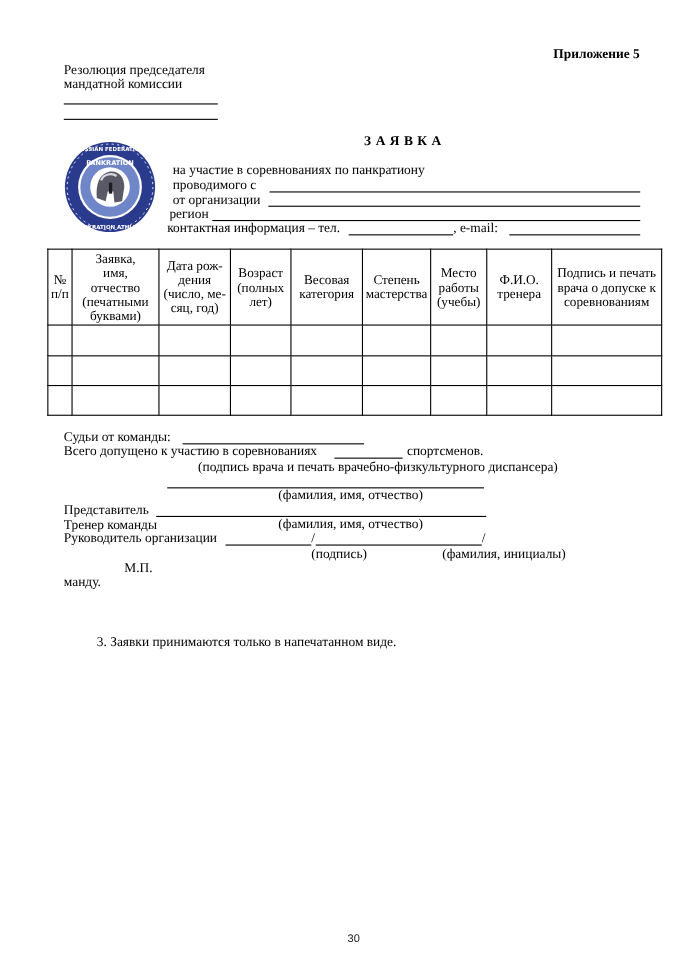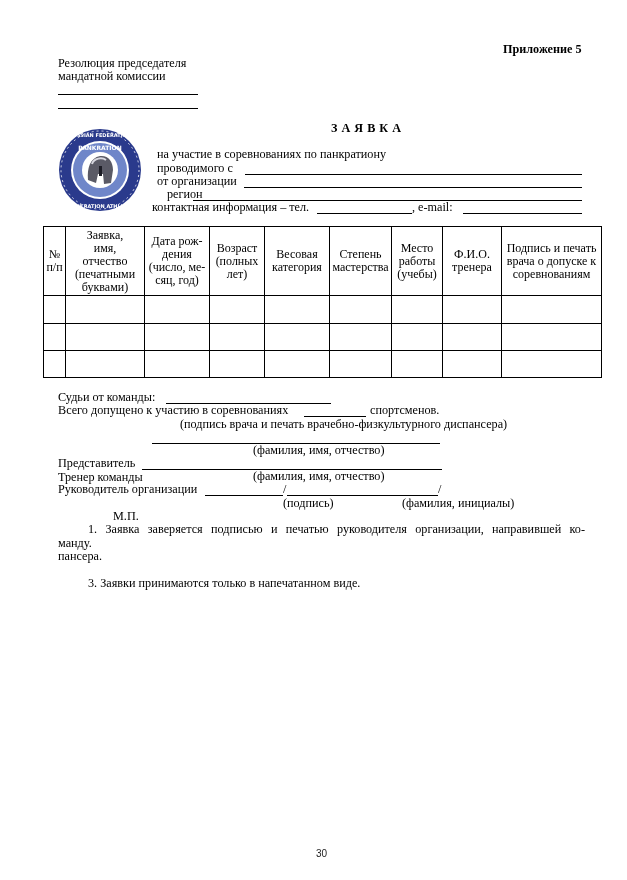--- a/index.html
+++ b/index.html
@@ -43,21 +43,21 @@
 
 <div class="abs bold" style="left:331px; top:122px; letter-spacing:0.5px;">З А Я В К А</div>
 <div class="abs" style="left:157px; top:148px;">на участие в соревнованиях по панкратиону</div>
 
 <div class="abs" style="left:157px; top:162px;">проводимого с</div>
 <div class="uline" style="left:245px; top:174px; width:337px;"></div>
 
 <div class="abs" style="left:157px; top:175px;">от организации</div>
 <div class="uline" style="left:244px; top:187px; width:338px;"></div>
 
-<div class="abs" style="left:167px; top:188px;">регион</div>
+<div class="abs" style="left:154px; top:188px;">регион</div>
 <div class="uline" style="left:193px; top:200px; width:389px;"></div>
 
 <div class="abs" style="left:152px; top:201px;">контактная информация – тел.</div>
 <div class="uline" style="left:317px; top:213px; width:95px;"></div>
 <div class="abs" style="left:412px; top:201px;">,  e-mail:</div>
 <div class="uline" style="left:463px; top:213px; width:119px;"></div>
 
 <table class="app">
   <colgroup>
     <col style="width:22px">
@@ -139,23 +139,21 @@
 <div class="uline" style="left:205px; top:495px; width:78px;"></div>
 <div class="abs" style="left:283px; top:483px;">/</div>
 <div class="uline" style="left:287px; top:495px; width:151px;"></div>
 <div class="abs" style="left:438px; top:483px;">/</div>
 <div class="abs" style="left:283px; top:497px;">(подпись)</div>
 <div class="abs" style="left:402px; top:497px;">(фамилия, инициалы)</div>
 
 <div class="abs" style="left:113px; top:510px;">М.П.</div>
 
 <div class="para" style="top:522px;">
-  <div style="text-align:justify; text-align-last:justify; padding-left:30px;">1. Заявка заверяется подписью и печатью руководителя организации, направившей ко-</div>
   <div>манду.</div>
 </div>
 <div class="para" style="top:549px;">
-  <div>пансера.</div>
 </div>
 <div class="para" style="top:576px;">
   <div style="padding-left:30px;">3. Заявки принимаются только в напечатанном виде.</div>
 </div>
 
 <div class="pagenum">30</div>
 
 </body></html>

